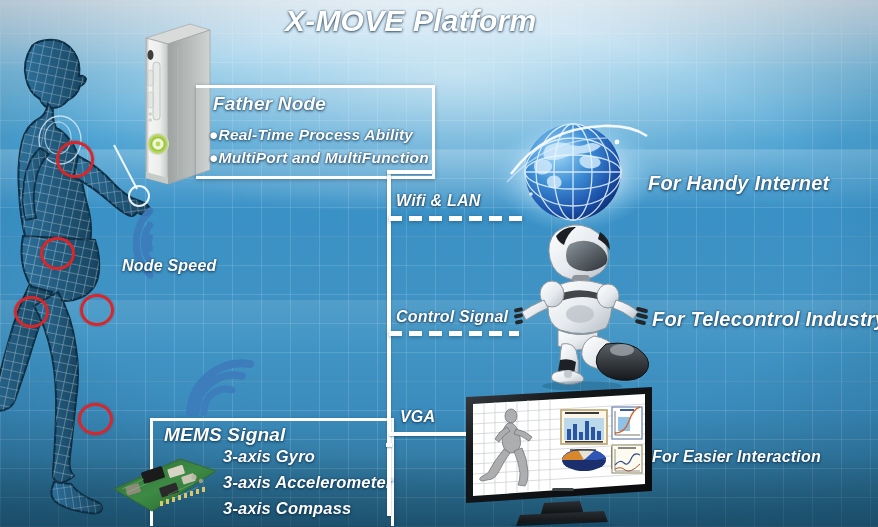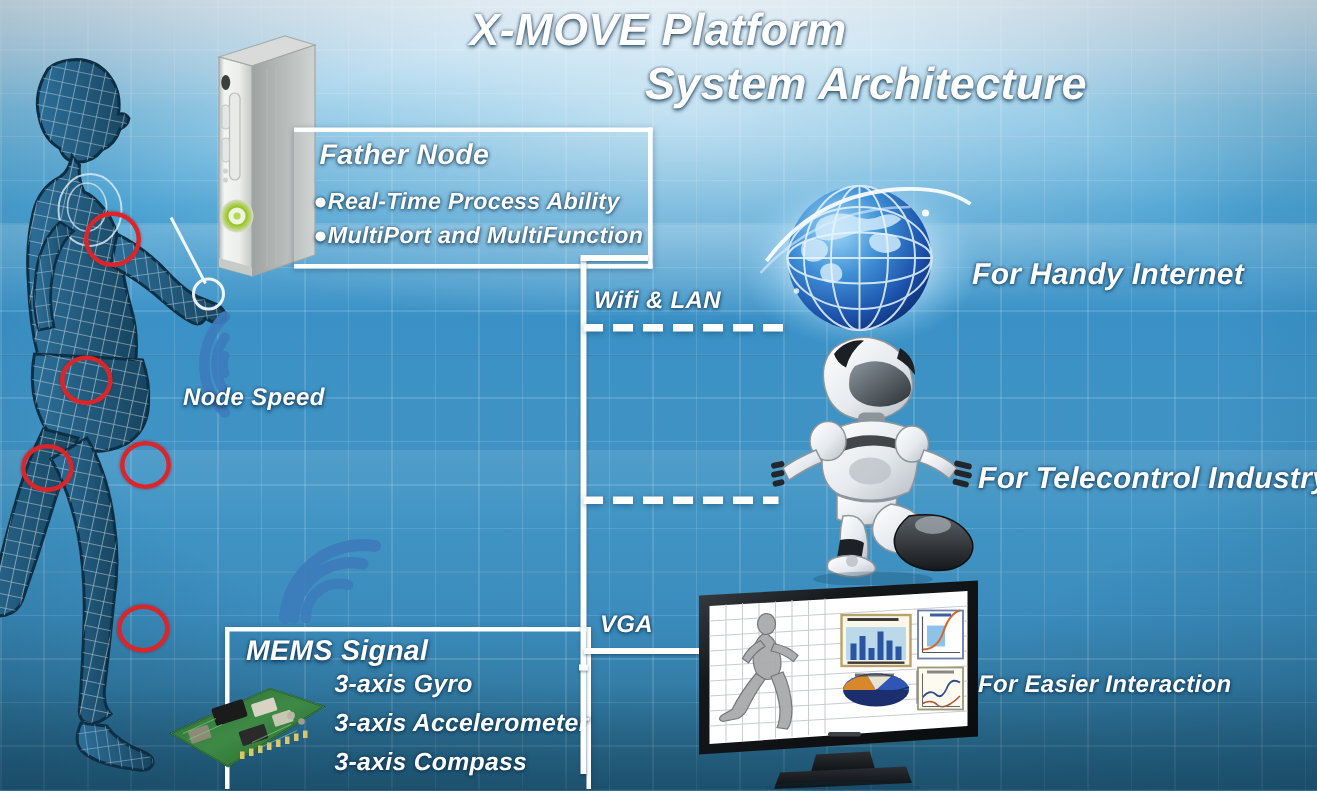--- a/index.html
+++ b/index.html
@@ -44,21 +44,21 @@
   .bg-dark-b{position:absolute;left:0;right:0;bottom:0;height:70px;
     background:linear-gradient(180deg,rgba(20,70,100,0),rgba(18,62,88,.45));}
 
   
   .wtxt{position:absolute;color:#fff;font-style:italic;font-weight:bold;
         text-shadow:0 1px 3px rgba(0,40,70,.75),0 0 2px rgba(0,30,60,.6);
         white-space:nowrap;letter-spacing:.2px;}
 
   
   #title{position:absolute;left:0;top:2px;width:878px;height:84px;}
-  #title .l1{position:absolute;left:285px;top:2px;font-size:30px;margin-left:28px;}
+  #title .l1{position:absolute;left:285px;top:2px;font-size:30px;}
   #title .l2{position:absolute;left:430px;top:38px;font-size:30px;}
 
   
   .obox{position:absolute;border:3px solid #ffffff;
         box-shadow:0 1px 4px rgba(0,35,60,.35);}
   #father-box{left:196px;top:85px;width:236px;height:88px;border-left:none;}
   #mems-box{left:150px;top:418px;width:238px;height:105px;border-bottom:none;}
 
   .bx-title{font-size:19px;}
   .bx-item{font-size:15.5px;}
@@ -101,21 +101,20 @@
   <div class="bg-grid"></div>
   <div class="bg-grid2"></div>
   <div class="bg-hglow"></div>
   <div class="bg-band" style="top:150px;height:60px;"></div>
   <div class="bg-band" style="top:300px;height:50px;opacity:.5;"></div>
   <div class="bg-vig"></div>
   <div class="bg-dark-b"></div>
 
   <div id="title">
     <div class="wtxt l1">X-MOVE Platform</div>
-    <div class="wtxt l2">System Architecture</div>
   </div>
 
   <div id="human">
     <svg width="170" height="515" viewBox="0 0 170 515">
       <defs>
         <pattern id="mesh" width="9" height="9" patternUnits="userSpaceOnUse" patternTransform="rotate(12)">
           <path d="M0 0H9M0 0V9" stroke="#ffffff" stroke-width="1.1" fill="none" opacity=".85"></path>
         </pattern>
         <pattern id="mesh2" width="7" height="11" patternUnits="userSpaceOnUse" patternTransform="rotate(-8)">
           <path d="M0 0H7M0 0V11" stroke="#eef6fb" stroke-width="1" fill="none" opacity=".8"></path>
@@ -291,20 +290,21 @@
 
   <div class="ln" style="left:387px;top:172px;width:4px;height:344px;"></div>
 
   <div class="ln" style="left:387px;top:170px;width:45px;height:4px;"></div>
 
   <div class="ln" style="left:386px;top:443px;width:6px;height:4px;"></div>
 
   <div class="wtxt" style="left:396px;top:192px;font-size:16px;">Wifi &amp; LAN</div>
   <div class="dash" style="left:389px;top:216px;width:136px;"></div>
 
+  <div class="wtxt" style="left:396px;top:308px;font-size:16px;">Control Signal</div>
   <div class="dash" style="left:389px;top:331px;width:130px;"></div>
 
   <div class="wtxt" style="left:400px;top:408px;font-size:16px;text-align:center;">VGA</div>
   <div class="ln" style="left:389px;top:432px;width:86px;height:4px;"></div>
 
   <div id="globe">
     <svg width="166" height="122" viewBox="0 0 166 122">
       <defs>
         <radialGradient id="gglow" cx=".5" cy=".5" r=".5">
           <stop offset=".45" stop-color="#cfe8f8" stop-opacity=".9"></stop>

